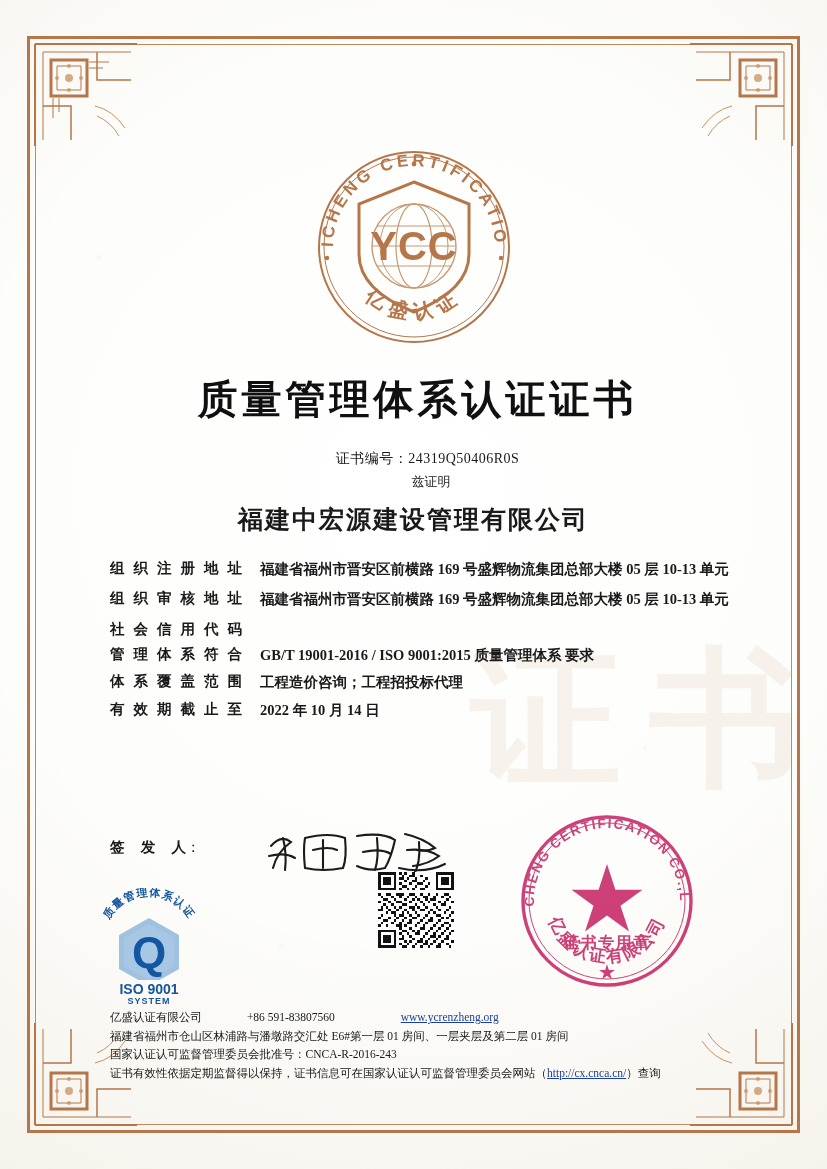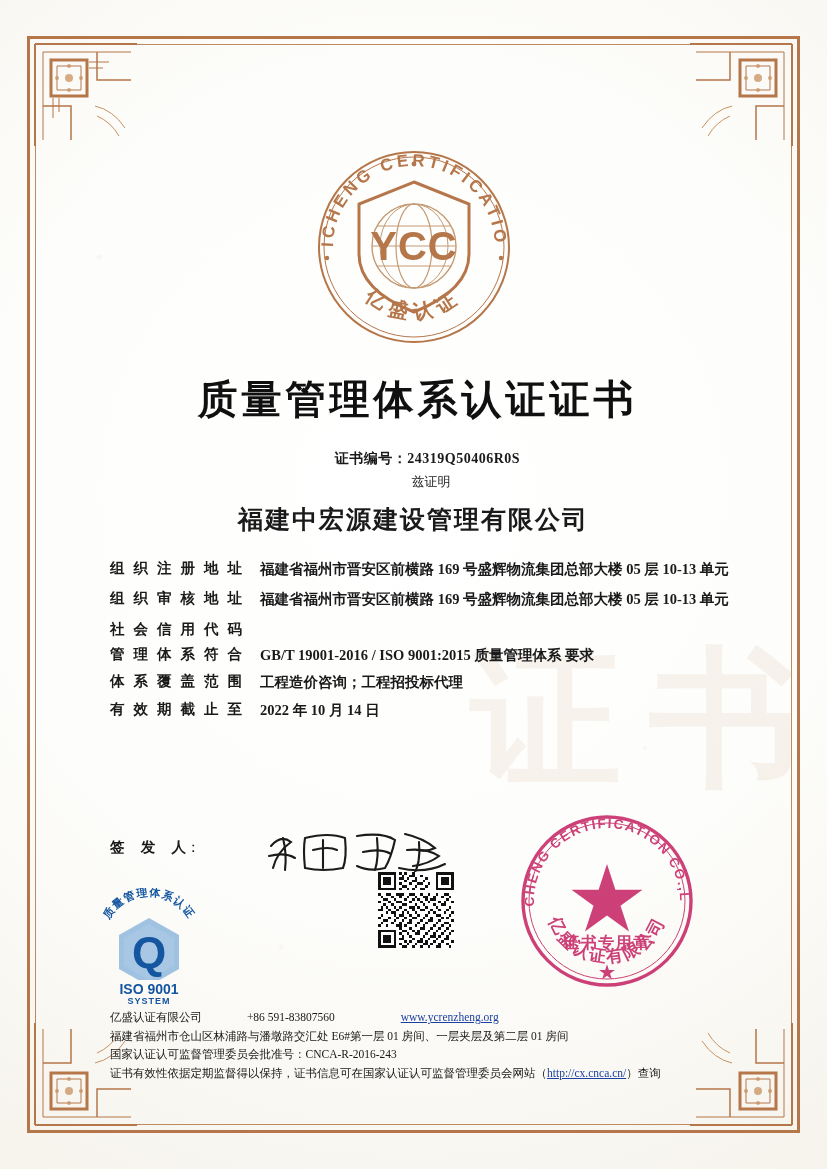--- a/index.html
+++ b/index.html
@@ -70,21 +70,21 @@
     text-align:center;
     font-family:"DejaVu Sans", sans-serif;
     font-weight:bold;
     font-size:40px;
     letter-spacing:4px;
     color:#101010;
     padding-left:8px;
   }
   .cert-no{
     position:absolute;left:4px;right:0;top:450px;
-    text-align:center;font-size:14px;font-weight:bold;letter-spacing:.5px;margin-left:24px;
+    text-align:center;font-size:14px;font-weight:normal;letter-spacing:.5px;margin-left:24px;
   }
   .hereby{
     position:absolute;left:0;right:0;top:473px;
     text-align:center;font-size:13px;padding-left:35px;
   }
   .company{
     position:absolute;left:0;right:0;top:503px;
     text-align:center;
     font-family:"DejaVu Sans", sans-serif;
     font-weight:bold;

